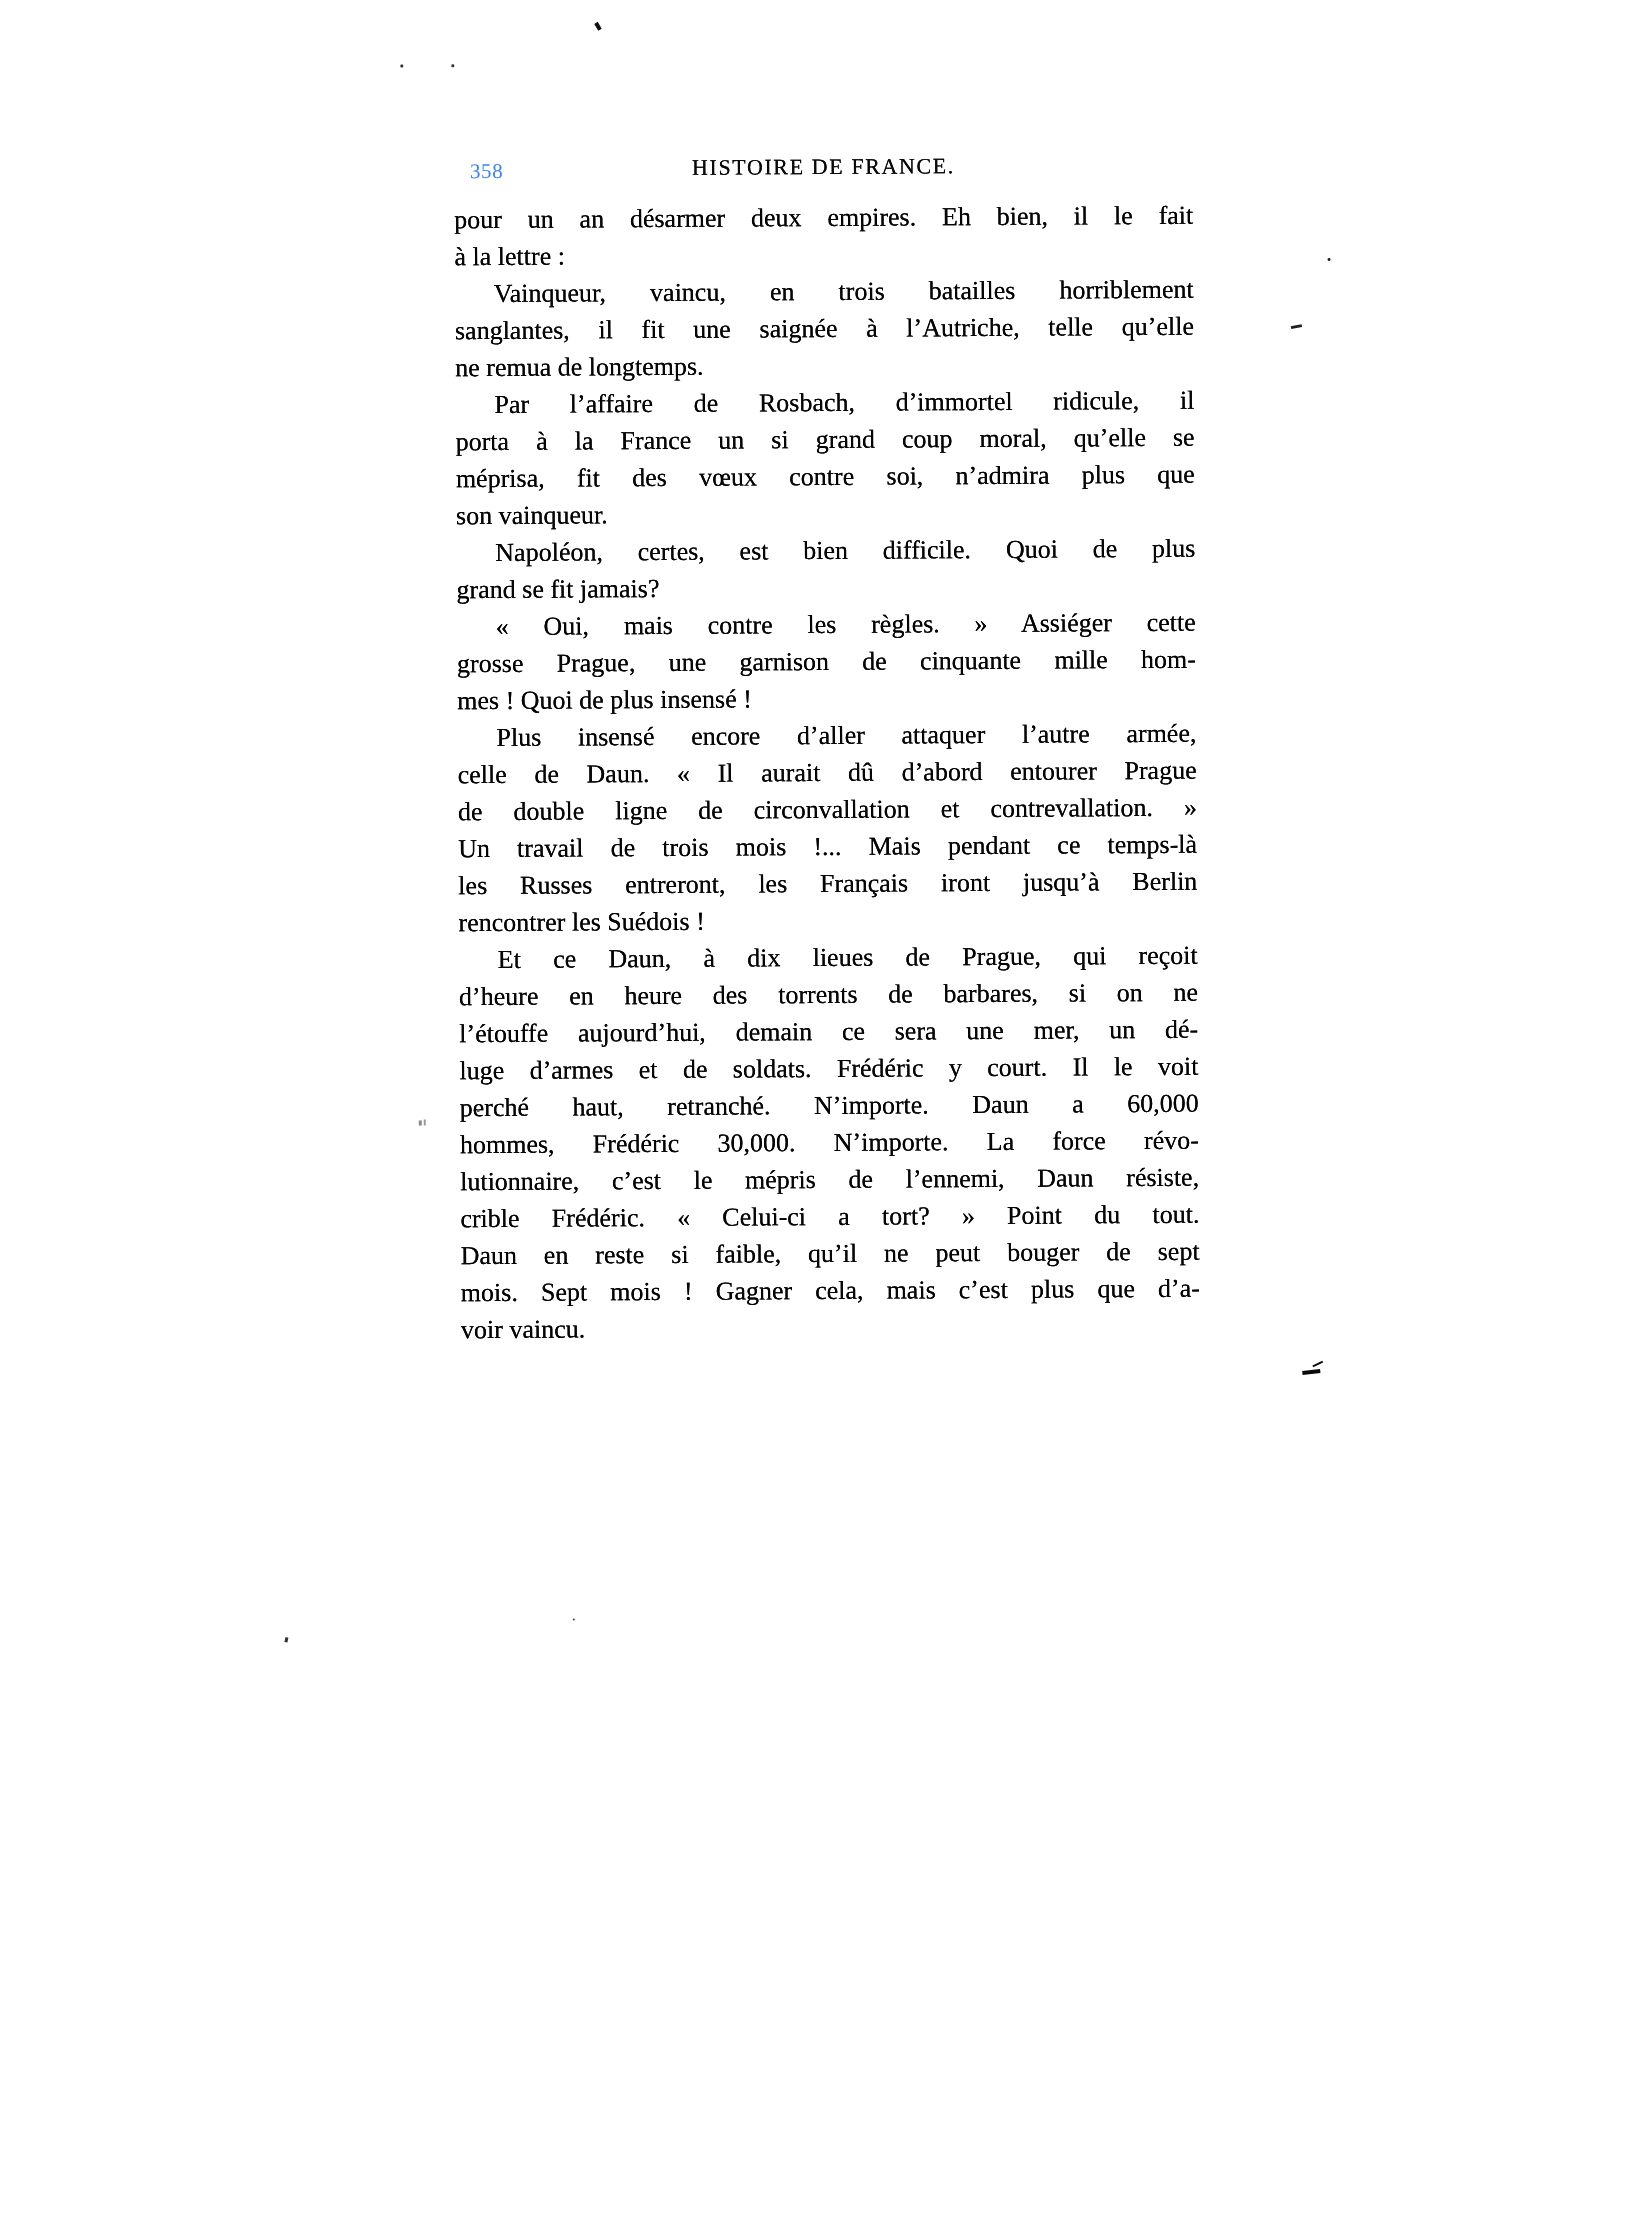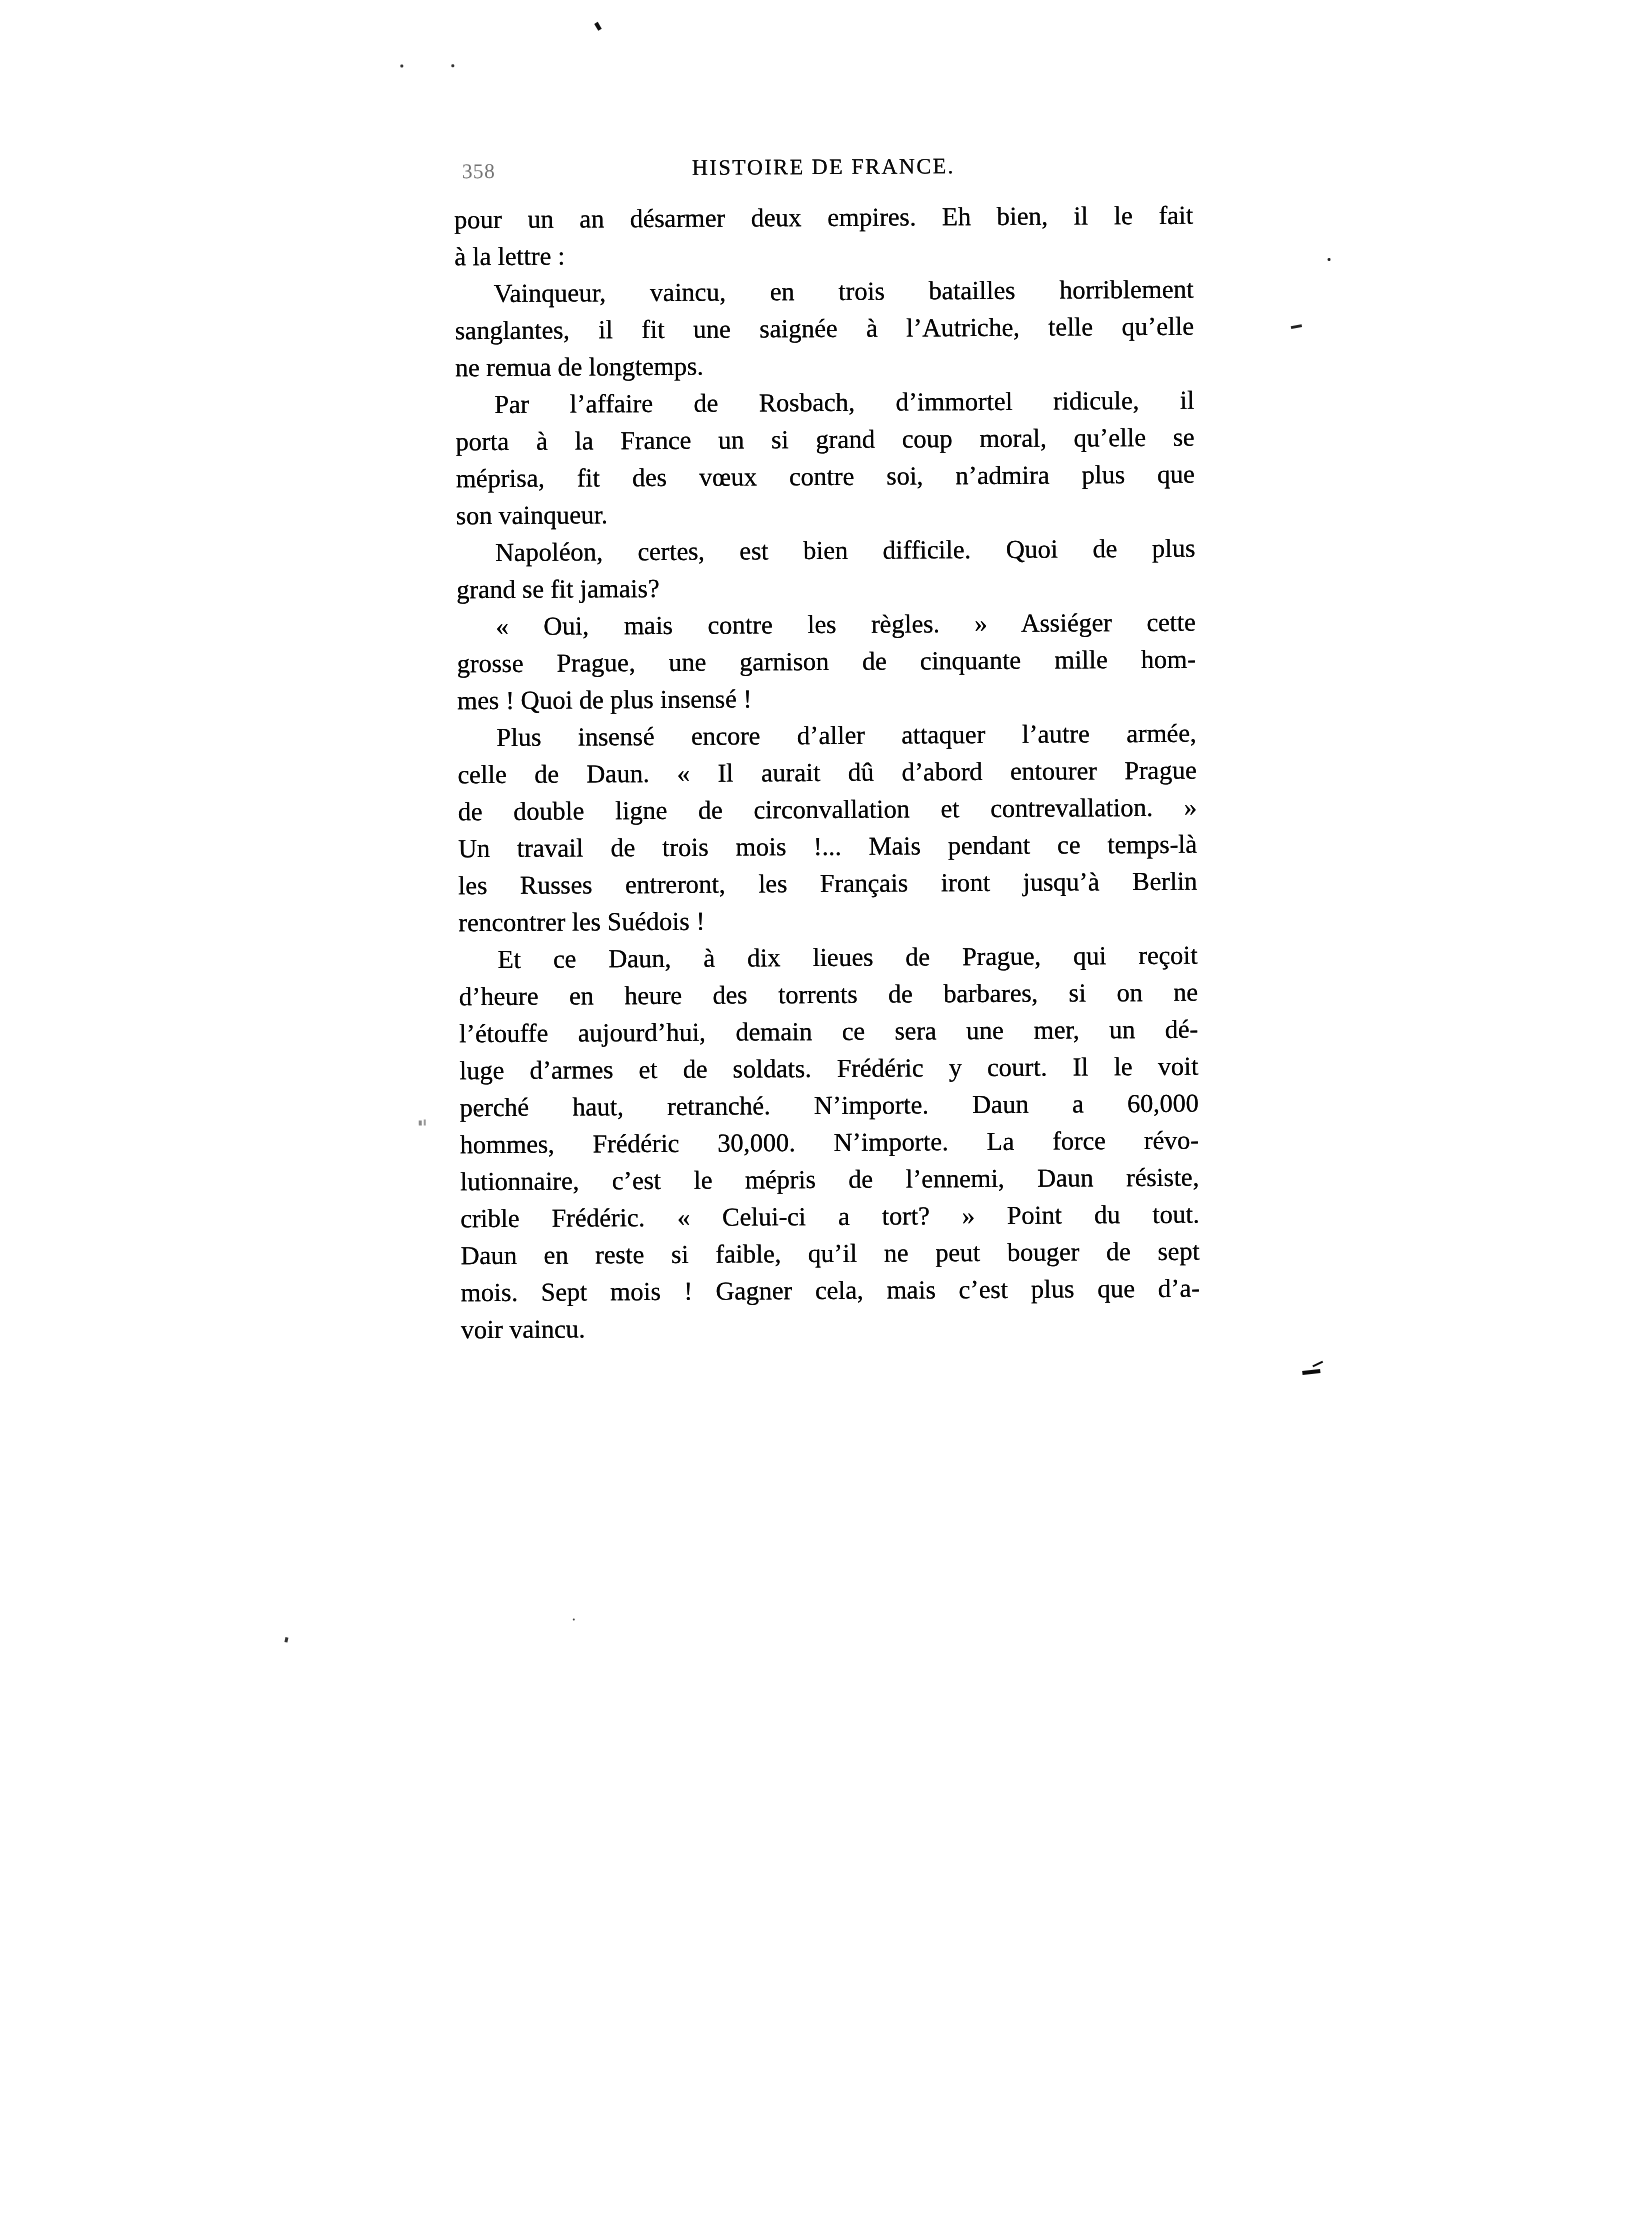--- a/index.html
+++ b/index.html
@@ -26,25 +26,25 @@
   }
   .running-head {
     position: absolute;
     left: 457px;
     top: 154px;
     width: 739px;
     height: 29px;
   }
   .page-number {
     position: absolute;
-    left: 8px;
+    left: 16px;
     top: 2.5px;
     font-size: 21px;
     letter-spacing: 0.6px;
-    color: #737373;
+    color: #3b82f6;
   }
   .head-title {
     position: absolute;
     left: 0;
     top: 0;
     width: 100%;
     text-align: center;
     font-size: 22px;
     letter-spacing: 1.6px;
     color: #0a0a0a;

